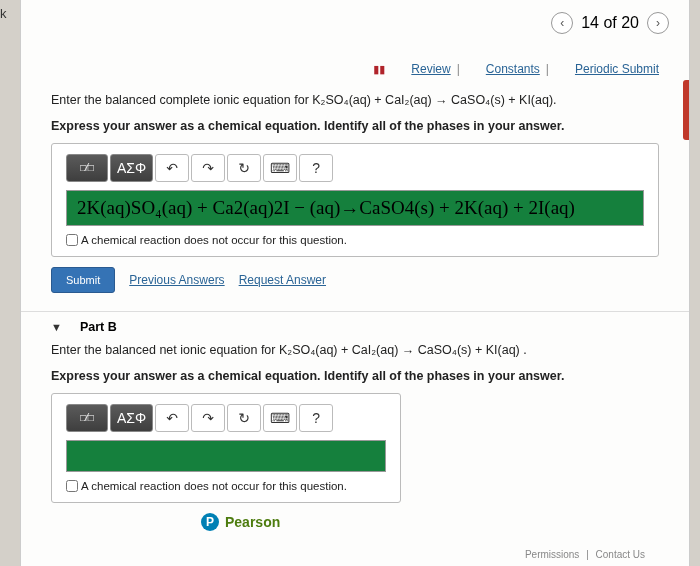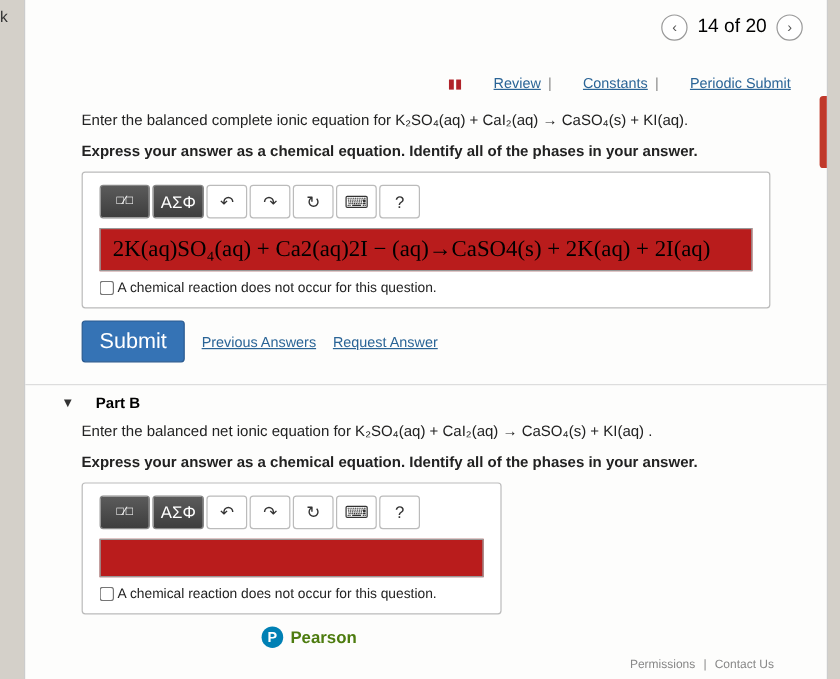--- a/index.html
+++ b/index.html
@@ -63,21 +63,21 @@
       color: #2a6496;
       text-decoration: underline;
       cursor: pointer;
       margin-left: 20px;
     }
     .review-bar .sep {
       color: #888;
       padding: 0 2px;
     }
     .content {
-      padding: 0 47px;
+      padding: 0 30px;
     }
     .prompt {
       font-size: 12.5px;
       color: #222;
       margin-bottom: 8px;
       line-height: 1.4;
     }
     .bold { font-weight: bold; }
     .answer-box {
       border: 1px solid #bbb;
@@ -110,21 +110,21 @@
       color: #333;
       border: 1px solid #bbb;
     }
     .tool-btn.wide { min-width: 42px; padding: 0 6px; }
     .tool-btn .square-frac {
       font-size: 10px;
       line-height: 1;
     }
     .formula-display {
       border: 1px solid #999;
-      background: #b91c1c;
+      background: #15803d;
       padding: 6px 10px;
       font-family: 'Times New Roman', serif;
       font-size: 19px;
       margin-bottom: 8px;
       min-height: 32px;
     }
     .no-reaction {
       display: flex;
       align-items: center;
       gap: 3px;
@@ -137,21 +137,21 @@
       align-items: center;
       gap: 14px;
       margin: 4px 0 18px 0;
     }
     .submit-btn {
       background: #3573b5;
       color: #fff;
       border: 1px solid #2a5a90;
       border-radius: 3px;
       padding: 6px 14px;
-      font-size: 18px;
+      font-size: 11px;
       cursor: pointer;
     }
     .submit-row a {
       color: #2a6496;
       text-decoration: underline;
       font-size: 12px;
       cursor: pointer;
     }
     .part-b-header {
       display: flex;

